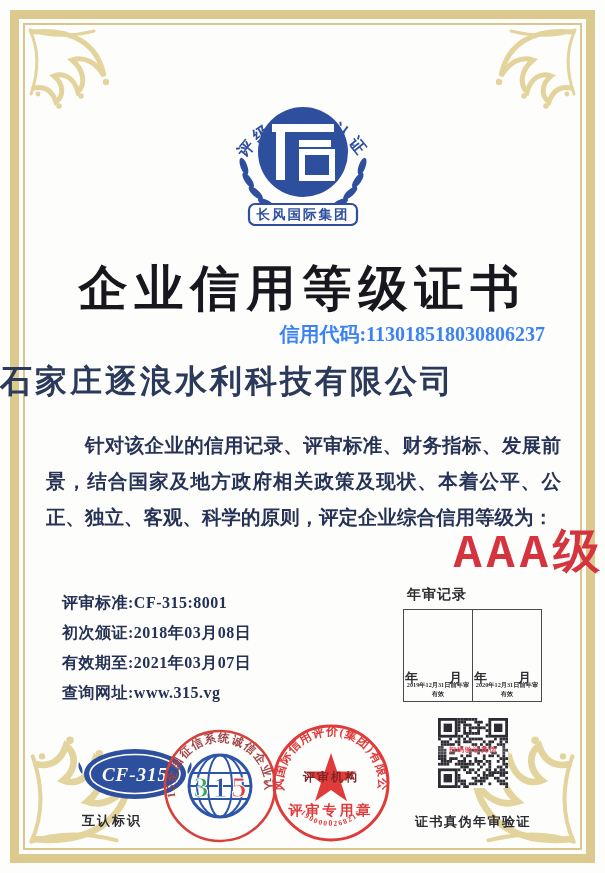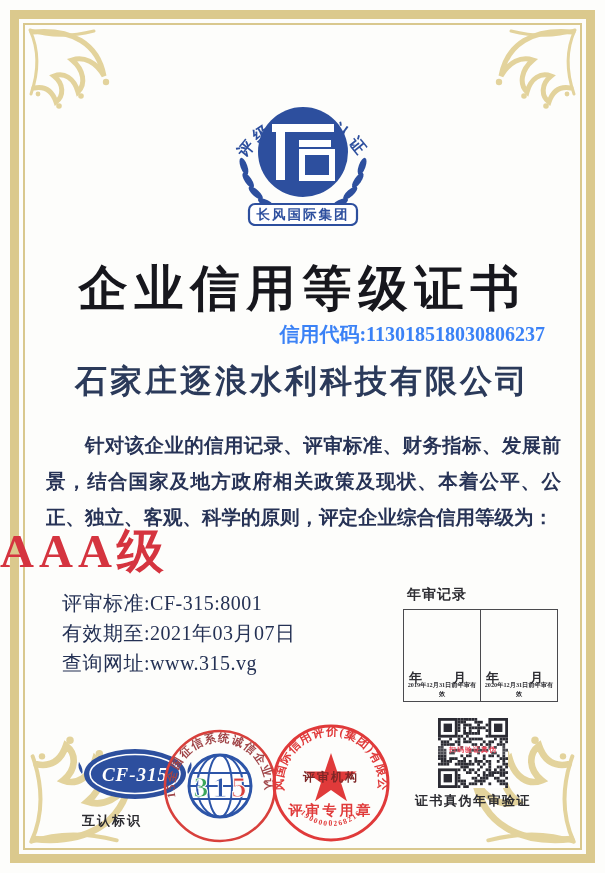--- a/index.html
+++ b/index.html
@@ -17,33 +17,33 @@
   .corner.br { bottom:26px; right:26px; width:128px; height:128px; transform:scale(-1,-1); }
   .corner svg { width:100%; height:100%; }
 
   
   .logo { position:absolute; top:76px; left:50%; transform:translateX(-50%); }
 
   
   .title { position:absolute; top:256px; width:100%; text-align:center;
            font-size:49px; font-weight:900; color:#17171d; letter-spacing:7px; }
   .credit { position:absolute; top:321px; right:60px; font-size:20px; font-weight:bold; color:#3b82f6; }
-  .company { position:absolute; top:360px; width:100%; text-align:center;
+  .company { position:absolute; top:360px; width:100%; 
              font-family:"Liberation Sans", sans-serif; font-size:32px; font-weight:bold;
              color:#2b3a5a; letter-spacing:3px; }
   .body-par { position:absolute; top:428px; left:46px; right:44px;
               font-size:19.5px; font-weight:bold; color:#273356; line-height:36px;
               text-align:justify; text-indent:2em; }
-  .rating { position:absolute; top:520px; width:100%; text-align:left;
-            font-size:47px; font-weight:900; color:#d5343f; letter-spacing:5px; }
-
-  
-  .details { position:absolute; top:588px; left:62px; font-size:20px; font-weight:normal;
+  .rating { position:absolute; top:520px; width:100%; text-align:right;
+            font-size:47px; font-weight:900; color:#d5343f; letter-spacing:5px;font-family:Liberation Mono, monospace; }
+
+  
+  .details { position:absolute; top:588px; left:62px; font-size:16px; font-weight:bold;
              color:#243154; line-height:30px; letter-spacing:0.5px; }
-  .review { position:absolute; top:586px; left:403px; width:155px; }
+  .review { position:absolute; top:586px; left:403px; width:139px; }
   .review-label { font-size:14px; font-weight:bold; color:#2e2e33; letter-spacing:1px; margin-left:4px; }
   .review-box { margin-top:5px; height:93px; border:1.5px solid #4a4a4e; display:flex; }
   .review-cell { flex:1; position:relative; }
   .review-cell + .review-cell { border-left:1.5px solid #4a4a4e; }
   .review-ym { position:absolute; bottom:14px; width:100%; text-align:center;
                font-size:13px; font-weight:bold; color:#2e2e33; letter-spacing:9px; }
   .review-note { position:absolute; bottom:2px; width:100%; text-align:center;
                  font-size:6.5px; font-weight:bold; color:#2e2e33; transform:scale(.96); }
 
   
@@ -54,21 +54,21 @@
   .seal-globe{ top:728px; left:162px; }
   .seal-red  { top:720px; left:268px; }
 
   
   .qr-wrap { position:absolute; top:718px; left:438px; width:70px; }
   .qr { position:relative; width:70px; height:70px; background:#fff; }
   .qr svg { display:block; }
   .qr-overlay { position:absolute; top:27px; left:0; width:100%; text-align:center;
                 font-size:7px; font-weight:bold; color:#e8475a;
                 background:rgba(255,255,255,.15); letter-spacing:1px; }
-  .qr-caption { margin-top:4px; width:120px; margin-left:-25px; text-align:center;
+  .qr-caption { margin-top:25px; width:120px; margin-left:-25px; text-align:center;
                 font-size:13px; font-weight:bold; color:#2b2b30; letter-spacing:1.5px; }
 </style>
 </head>
 <body>
 
 <div class="page">
 
   <div class="band"></div>
   <div class="line"></div>
 
@@ -138,20 +138,21 @@
   <h1 class="title">企业信用等级证书</h1>
   <div class="credit">
     <span>信用代码:</span><span>113018518030806237</span>
   </div>
   <div class="company">石家庄逐浪水利科技有限公司</div>
   <p class="body-par">针对该企业的信用记录、评审标准、财务指标、发展前景，结合国家及地方政府相关政策及现状、本着公平、公正、独立、客观、科学的原则，评定企业综合信用等级为：</p>
   <div class="rating">AAA级</div>
 
   <div class="details">
     <div>评审标准:CF-315:8001</div>
+    <div>初次颁证:2018年03月08日</div>
     <div>有效期至:2021年03月07日</div>
     <div>查询网址:www.315.vg</div>
   </div>
 
   <div class="review">
     <div class="review-label">年审记录</div>
     <div class="review-box">
       <div class="review-cell">
         <div class="review-ym">年　月</div>
         <div class="review-note">2019年12月31日前年审有效</div>

